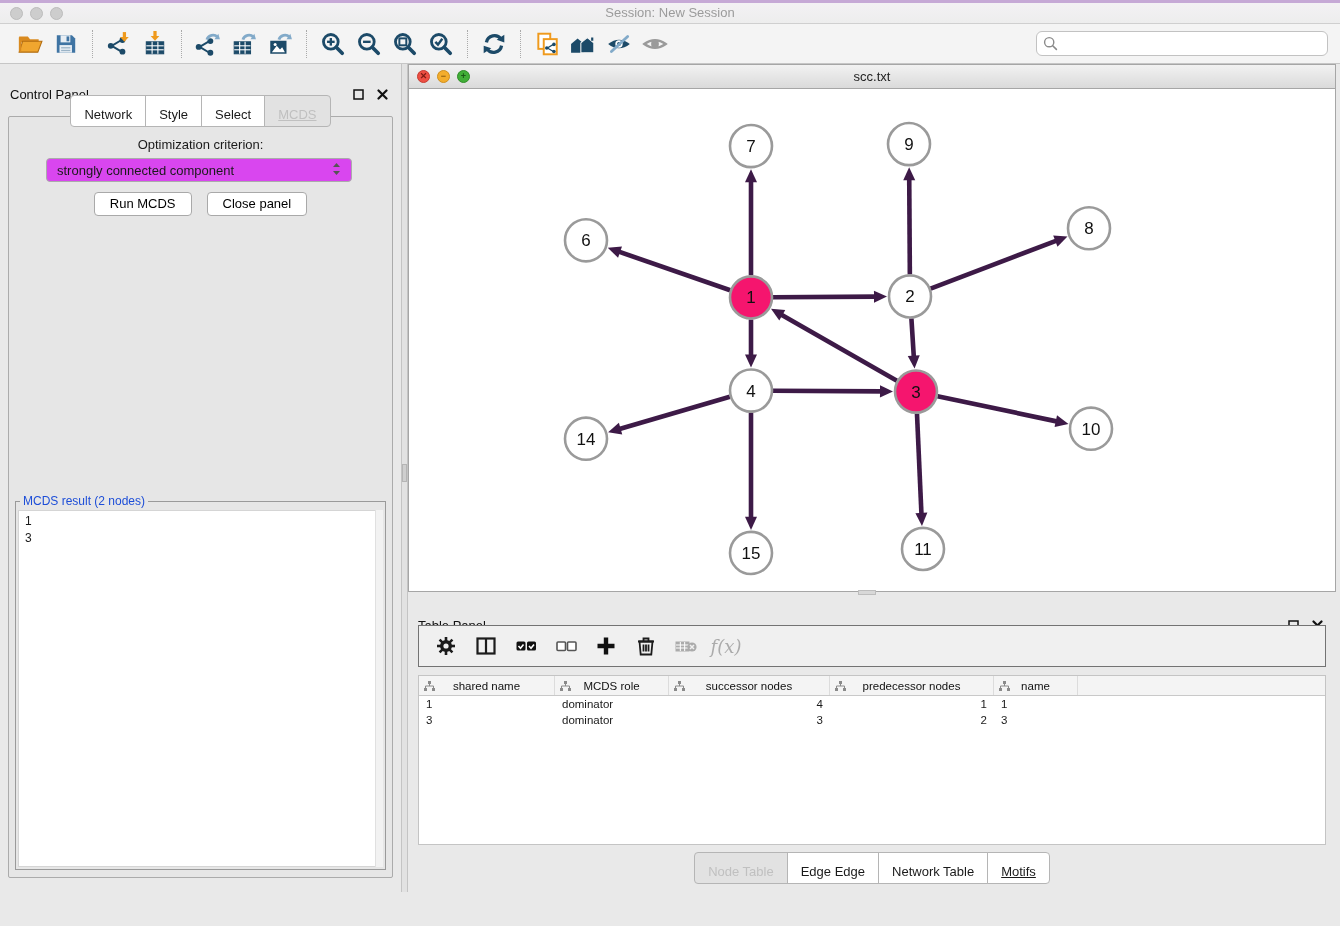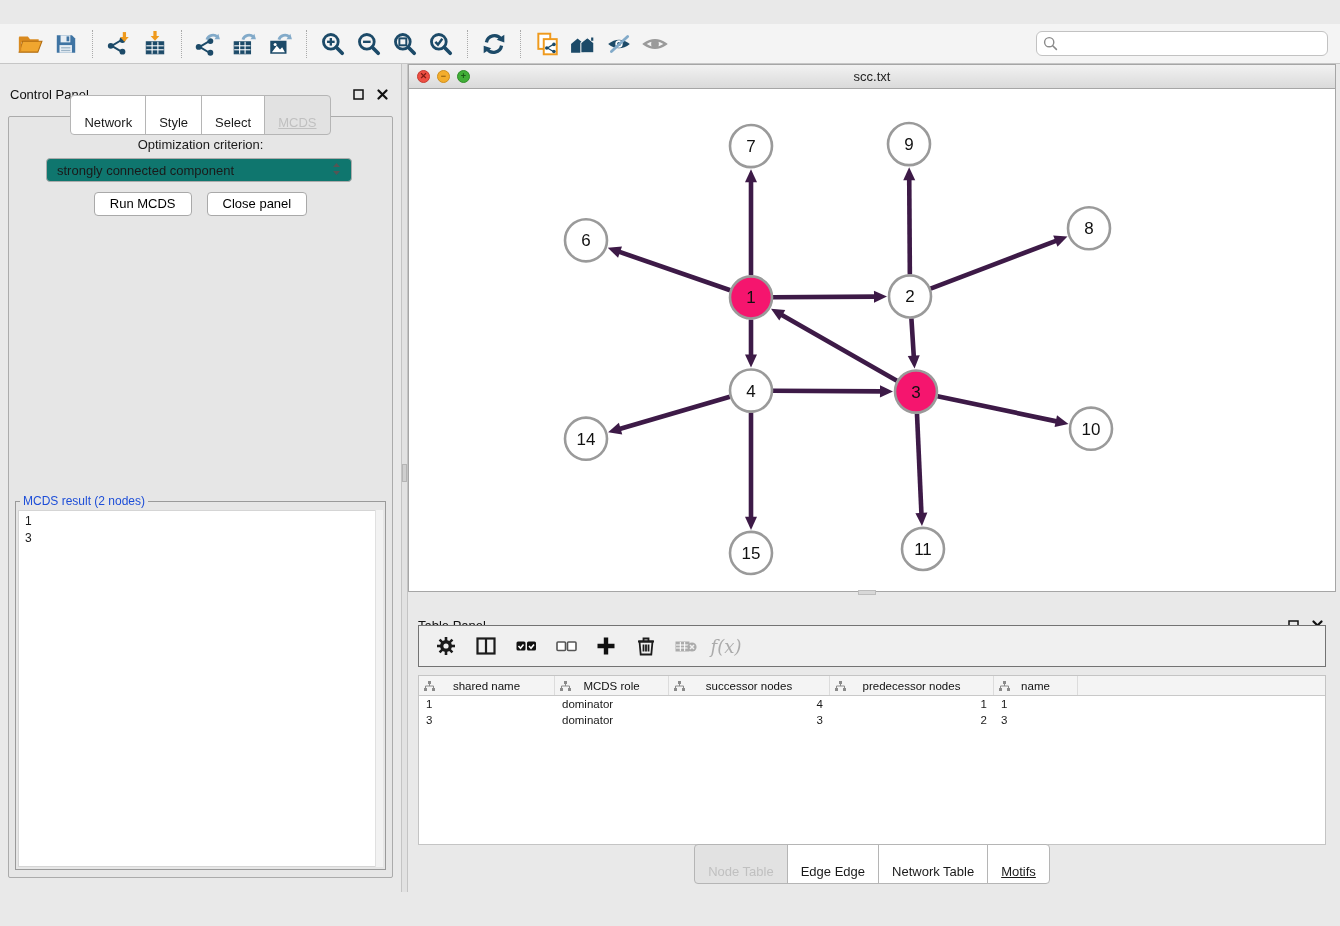--- a/index.html
+++ b/index.html
@@ -22,27 +22,27 @@
   .search-wrap input { width:100%; height:25px; border:1px solid #c2c2c2; border-radius:6px; background:#fff; padding:0 8px 0 26px; font-size:13px; outline:none; }
   .search-wrap .mag { position:absolute; left:7px; top:5px; }
 
   
   .control-panel { position:absolute; top:64px; left:0; width:401px; height:828px; background:#e9e9e9; }
   .panel-head { position:absolute; top:16px; left:0; right:0; height:28px; display:flex; align-items:center; padding:0 10px; font-size:13px; color:#111; }
   .panel-head .spacer { flex:1; }
   .panel-ico { width:18px; height:16px; display:flex; align-items:center; justify-content:center; cursor:pointer; margin-left:6px; }
   .tabs-row { position:absolute; left:0; right:0; display:flex; justify-content:center; z-index:3; }
   .cp-tabs { top:31px; }
-  .tab { padding:19px 13px 4px; background:#fff; border:1px solid #b5b5b5; margin-left:-1px; font-size:13px; cursor:pointer; white-space:nowrap; }
+  .tab { padding:11px 13px 4px; background:#fff; border:1px solid #b5b5b5; margin-left:-1px; font-size:13px; cursor:pointer; white-space:nowrap; }
   .tab:first-child { border-top-left-radius:4px; border-bottom-left-radius:4px; margin-left:0; }
   .tab:last-child { border-top-right-radius:4px; border-bottom-right-radius:4px;text-decoration:underline; }
   .tab.active { background:#e2e2e2; color:#c0c0c0; }
   .cp-content { position:absolute; top:52px; left:8px; right:8px; bottom:14px; border:1px solid #ababab; background:#e6e6e6; border-radius:2px; }
   .opt-label { position:absolute; top:20px; left:0; right:0; text-align:center; font-size:13px; }
-  .opt-select { position:absolute; top:41px; left:37px; right:40px; height:24px; background:#0f766e; border:1px solid #ababab; border-radius:4px; display:flex; align-items:center; padding:0 10px; font-size:13px; cursor:pointer; }
+  .opt-select { position:absolute; top:41px; left:37px; right:40px; height:24px; background:#d946ef; border:1px solid #ababab; border-radius:4px; display:flex; align-items:center; padding:0 10px; font-size:13px; cursor:pointer; }
   .opt-select .sel-arrows { margin-left:auto; }
   .btn-row { position:absolute; top:75px; left:0; right:0; display:flex; justify-content:center; gap:15px; }
   .push-btn { background:#fff; border:1px solid #a9a9a9; border-radius:4px; padding:3px 15px 4px; font-size:13px; cursor:pointer; }
   .result-box { position:absolute; left:6px; right:6px; top:377px; bottom:7px; border:1px solid #9a9a9a; }
   .result-box legend { font-size:12px; padding:0 3px; margin-left:4px; color:#1d4ed8; }
   .result-area { position:absolute; left:2px; right:2px; top:2px; bottom:2px; background:#fff; border:1px solid #d5d5d5; white-space:pre; font-size:12px; line-height:17px; padding:2px 6px; overflow:hidden; }
   .result-scroll { position:absolute; right:2px; top:2px; bottom:2px; width:8px; background:#f2f2f2; border-left:1px solid #e0e0e0; }
 
   
   .vsplit { position:absolute; left:401px; top:64px; width:7px; height:828px; background:#e2e2e2; border-left:1px solid #c4c4c4; border-right:1px solid #c4c4c4; cursor:col-resize; }
@@ -80,20 +80,29 @@
   .statusbar { position:absolute; left:0; right:0; bottom:0; height:34px; background:#ececec; border-top:1px solid #c6c6c6; }
   .list-btn { position:absolute; left:9px; top:5px; width:31px; height:24px; background:#fff; border:1px solid #b9b9b9; border-radius:3px; display:flex; align-items:center; justify-content:center; cursor:pointer; }
   .memory-btn { position:absolute; right:8px; top:5px; height:24px; background:#fff; border:1px solid #b9b9b9; border-radius:4px; display:flex; align-items:center; gap:6px; padding:0 10px; font-size:13px; cursor:pointer; }
   .memory-dot { width:11px; height:11px; border-radius:50%; background:#22993c; }
 </style>
 </head>
 <body>
 
 <div class="app">
 
+  <div class="titlebar">
+    <div class="accent"></div>
+    <div class="traffic-inactive">
+      <i></i>
+      <i></i>
+      <i></i>
+    </div>
+    <div class="app-title">Session: New Session</div>
+  </div>
 
   <div class="toolbar">
     <span id="toolbar-icons" style="display:flex;align-items:center;">
         <span class="tb-btn">
           <svg width="26" height="26" viewBox="0 0 24 24">
             <path d="M2 5 h8 l2 2.5 h8 v3 H2 Z" fill="#d98a1f"></path>
             <path d="M2 19.5 L5.2 9.5 H23 L19.2 19.5 Z" fill="#f0a62f" stroke="#b36e12"></path>
             <path d="M2.8 5.8 V19" stroke="#d98a1f" stroke-width="2.2"></path>
           </svg>
         </span>

